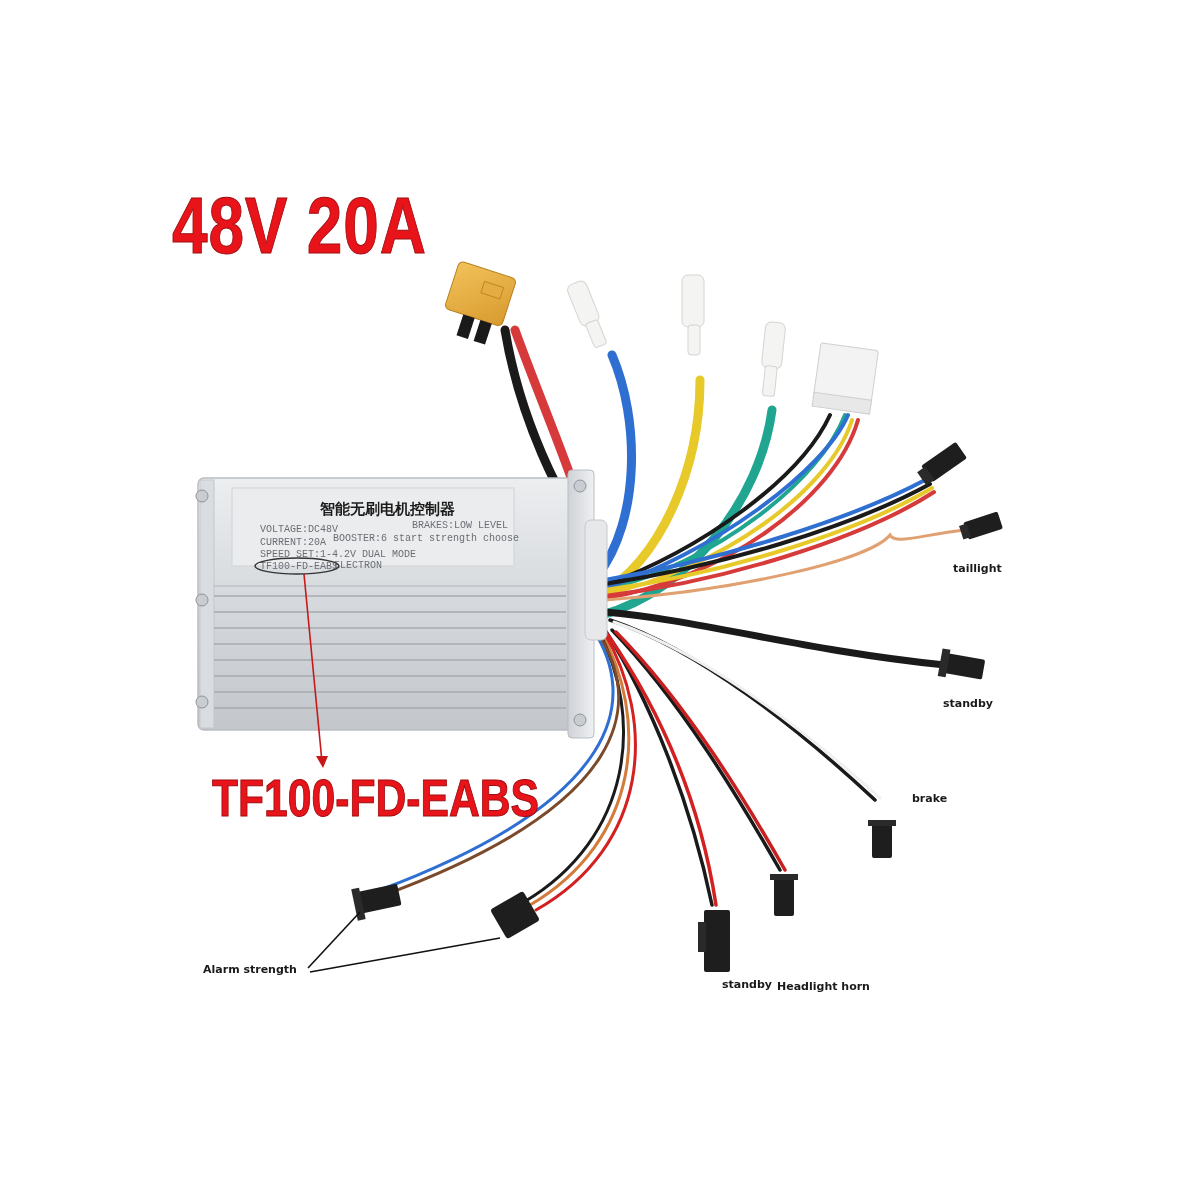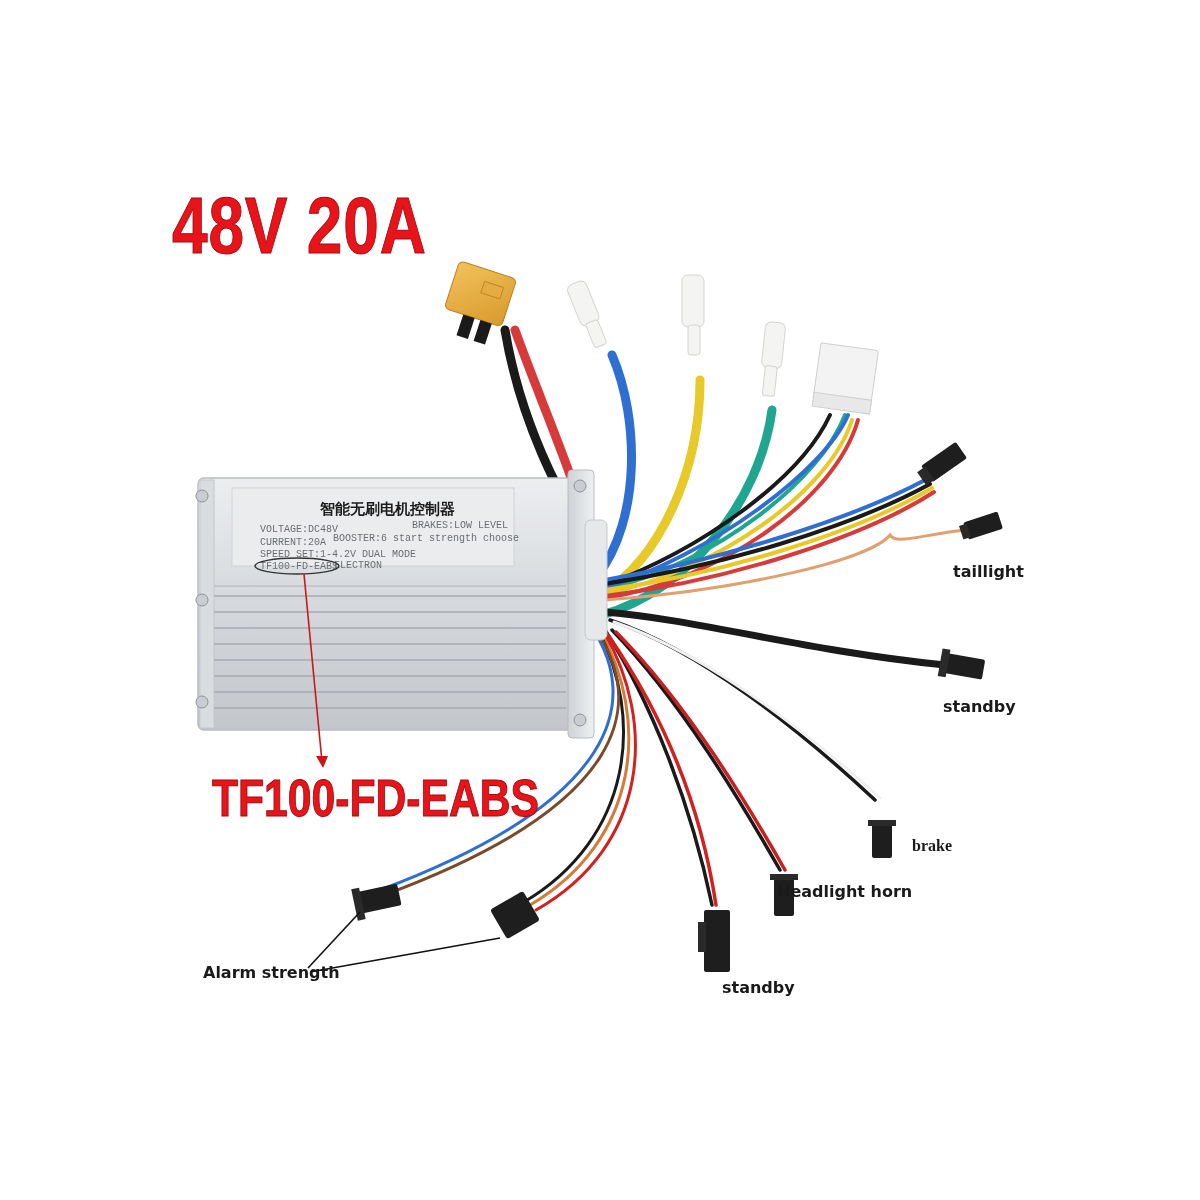--- a/index.html
+++ b/index.html
@@ -14,21 +14,21 @@
   }
   .model-label {
     position: absolute; left: 212px; top: 772px;
     font-family: "Liberation Sans", sans-serif; font-weight: 700;
     font-size: 52px; line-height: 1; color: #e8141a;
     transform: scaleX(0.82); transform-origin: left top;
     -webkit-text-stroke: 1px #a00d10;
   }
   .wire-label {
     position: absolute; font-family: "DejaVu Sans", sans-serif; font-weight: 700;
-    font-size: 16px; color: #1a1a1a; white-space: nowrap;
+    font-size: 11px; color: #1a1a1a; white-space: nowrap;
   }
   .case-text {
     font-family: "Liberation Mono", monospace; fill: #6a6e74; font-size: 10px;
   }
   .case-cn {
     font-family: "DejaVu Sans", sans-serif; font-weight: 700; fill: #1c1c1c; font-size: 15px;
   }
 </style>
 </head>
 <body>
@@ -215,18 +215,18 @@
     <g>
       <line x1="304" y1="574" x2="322" y2="762" stroke="#c81818" stroke-width="1.6"></line>
       <polygon points="316,756 328,756 323,768" fill="#c81818"></polygon>
     </g>
   </svg>
 
   <div class="model-label">TF100-FD-EABS</div>
 
   <div class="wire-label" style="left:953px; top:562px;">taillight</div>
   <div class="wire-label" style="left:943px; top:697px;">standby</div>
-  <div class="wire-label" style="left:912px; top:837px;font-family:Liberation Serif, serif;">brake</div>
-  <div class="wire-label" style="left:777px; top:882px;text-align:center;">Headlight horn</div>
+  <div class="wire-label" style="left:912px; top:792px;">brake</div>
+  <div class="wire-label" style="left:777px; top:980px;text-align:center;">Headlight horn</div>
   <div class="wire-label" style="left:722px; top:978px;">standby</div>
   <div class="wire-label" style="left:203px; top:963px;">Alarm strength</div>
 
 </div>
 
 </body></html>

